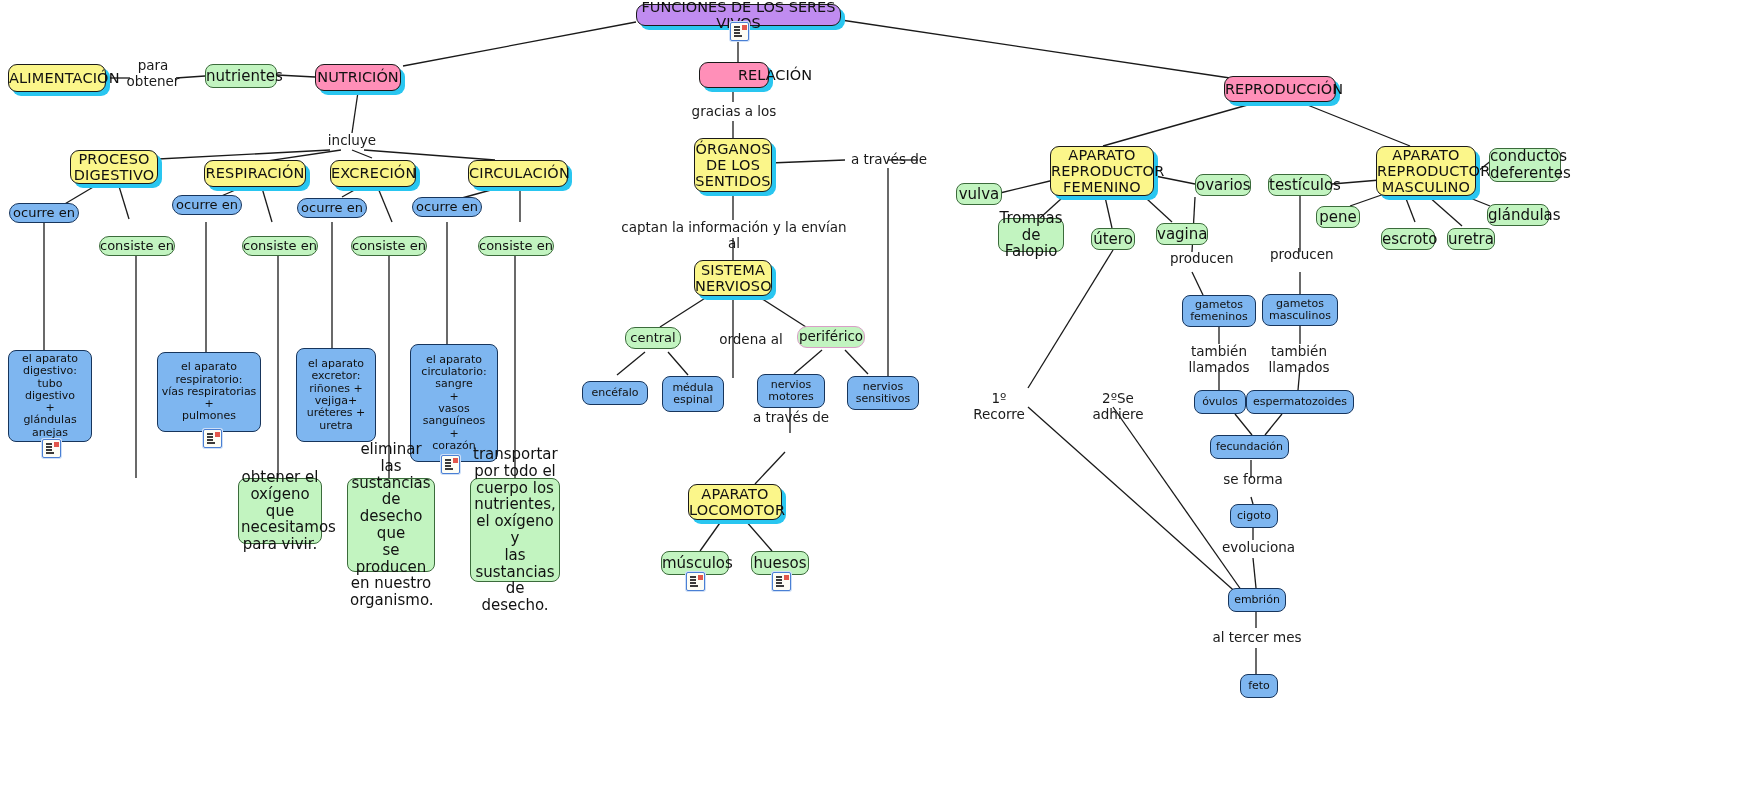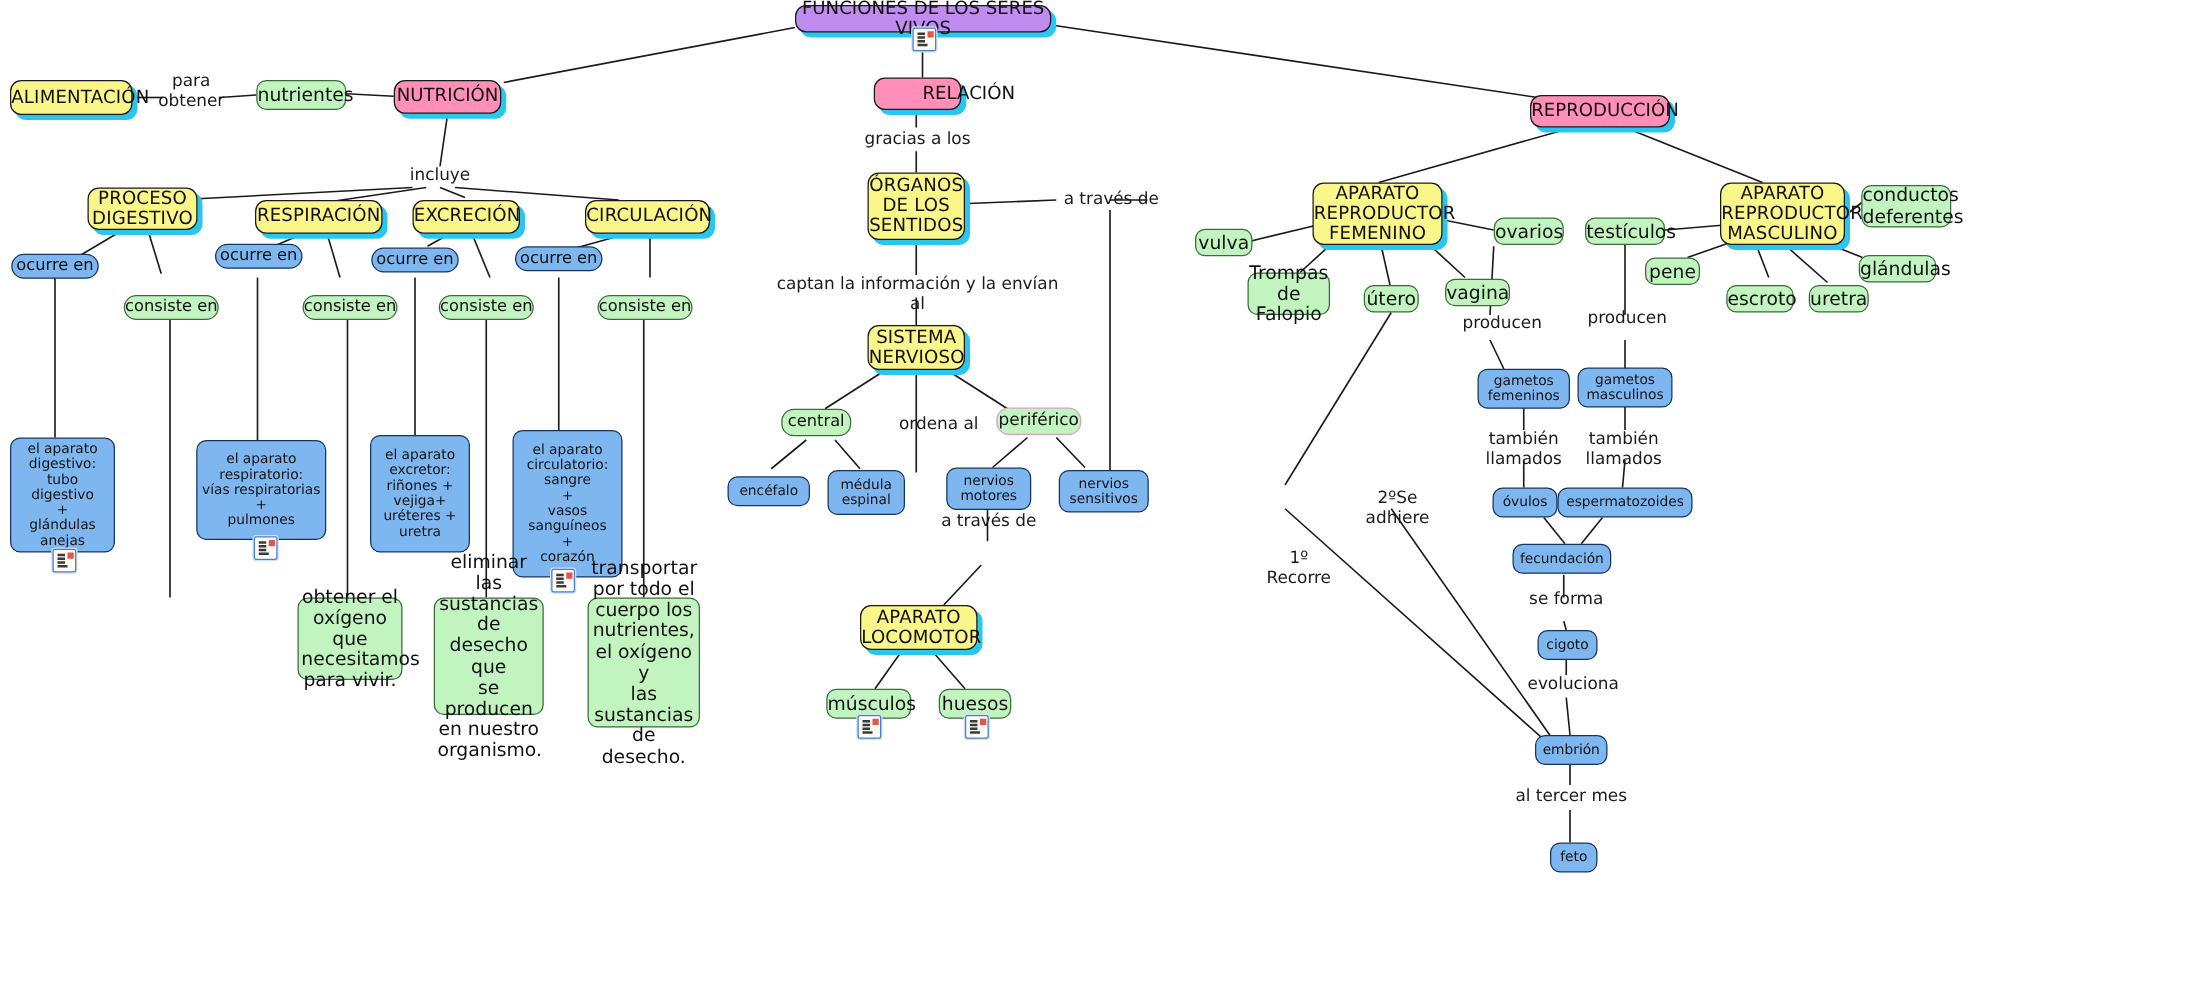--- a/index.html
+++ b/index.html
@@ -453,16 +453,16 @@
   <div class="linklabel" style="left:1222px;top:540px;width:70px;text-align:right;">evoluciona</div>
 
   <div class="node blue" style="left:1228px;top:588px;width:58px;height:24px;">
     <span>embrión</span>
   </div>
   <div class="linklabel" style="left:1212px;top:630px;width:90px;">al tercer mes</div>
   <div class="node blue" style="left:1240px;top:674px;width:38px;height:24px;">
     <span>feto</span>
   </div>
 
-  <div class="linklabel" style="left:1004px;top:391px;width:70px;margin-top:48px;">1º Recorre</div>
+  <div class="linklabel" style="left:964px;top:391px;width:70px;">1º Recorre</div>
   <div class="linklabel" style="left:1076px;top:391px;width:84px;">2ºSe adhiere</div>
 
 </div>
 
 </body></html>

